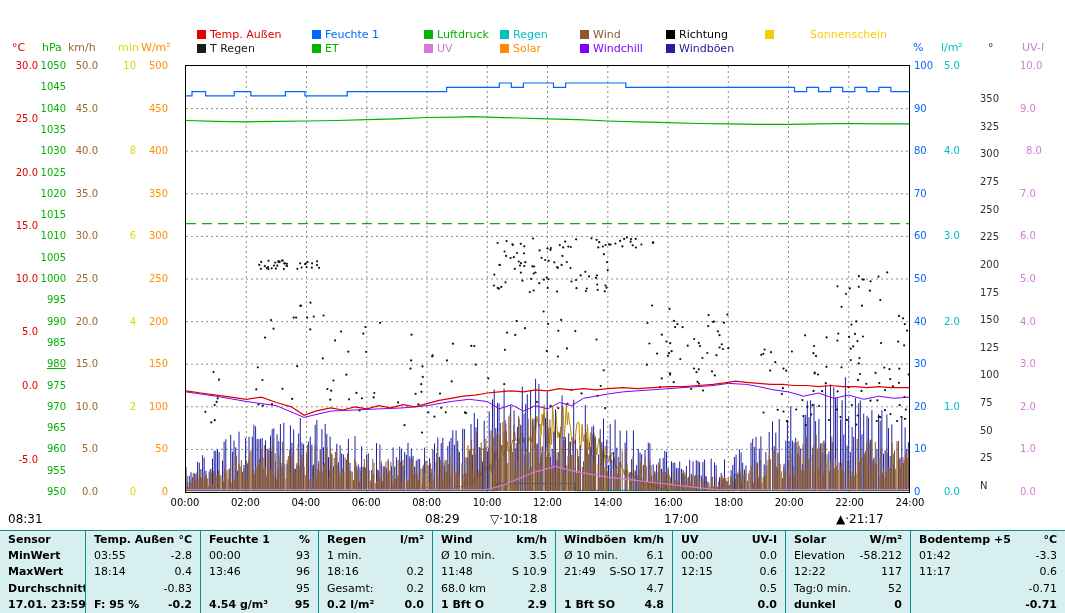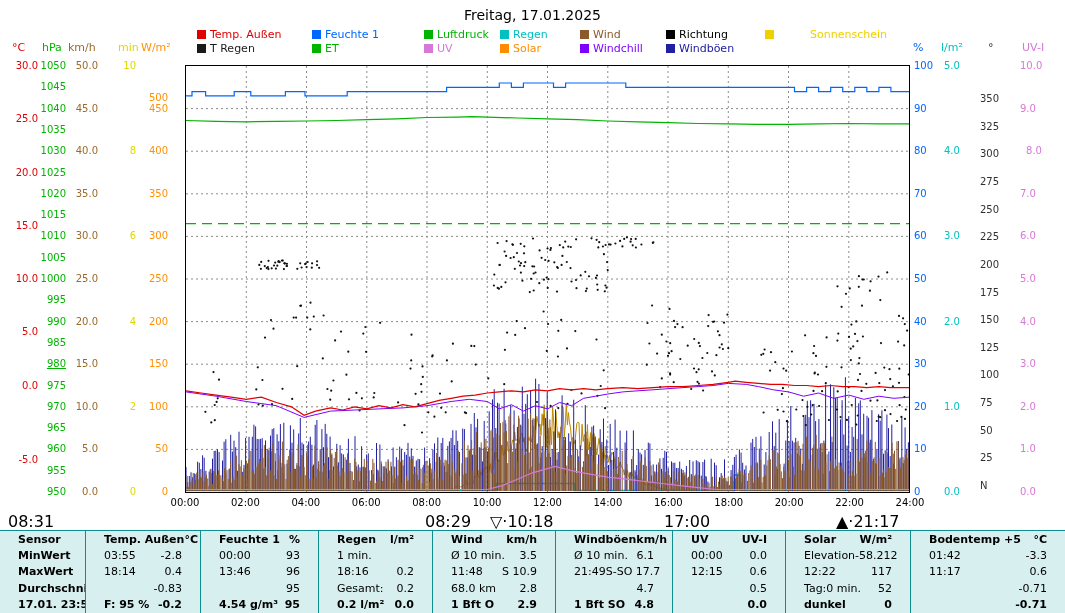--- a/index.html
+++ b/index.html
@@ -8,37 +8,36 @@
   .title{position:absolute;top:7px;left:0;width:100%;text-align:center;
     font-size:14px;color:#000;}
   .legend-item{position:absolute;display:flex;align-items:center;gap:4px;
     font-size:11px;line-height:11px;white-space:nowrap;}
   .legend-box{width:9px;height:9px;display:inline-block;flex:0 0 9px;}
   .axis-header{position:absolute;top:42px;font-size:11px;line-height:11px;white-space:nowrap;}
   .tick{position:absolute;font-size:10px;line-height:11px;white-space:nowrap;}
   .plot{position:absolute;left:185px;top:65px;width:725px;height:428px;
     border:1px solid #000;box-sizing:border-box;background:#fff;}
   .xtick{position:absolute;top:497px;width:44px;text-align:center;font-size:10px;}
-  .marker{position:absolute;top:512px;font-size:16px;white-space:nowrap;}
+  .marker{position:absolute;top:512px;font-size:12px;white-space:nowrap;}
   .stats{position:absolute;left:0;top:530px;width:1065px;height:83px;
     background:#d8efef;border-top:1px solid #0e8f8f;display:grid;
     grid-template-columns:85px 115px 118px 114px 123px 117px 113px 125px 155px;
     grid-auto-rows:16.4px;font-size:11px;line-height:15px;box-sizing:border-box;}
   .cell{display:flex;justify-content:space-between;align-items:center;
-    padding:0 18px;border-left:1px solid #0e8f8f;box-sizing:border-box;
+    padding:0 8px;border-left:1px solid #0e8f8f;box-sizing:border-box;
     white-space:nowrap;overflow:hidden;}
   .cell.first{border-left:none;font-weight:bold;}
   .hdr{font-weight:bold;}
   .bold{font-weight:bold;}
 </style>
 </head>
 <body>
 
 <div class="screen">
-  <div class="title">Freitag, 17.01.2025</div>
   <div id="legend">
       <div class="legend-item" style="left: 197px; top: 29px;">
         <span class="legend-box" style="background: rgb(224, 0, 0);"></span>
         <span style="color: rgb(224, 0, 0);">Temp. Außen</span>
       </div>
       <div class="legend-item" style="left: 312px; top: 29px;">
         <span class="legend-box" style="background: rgb(0, 102, 255);"></span>
         <span style="color: rgb(0, 102, 255);">Feuchte 1</span>
       </div>
       <div class="legend-item" style="left: 424px; top: 29px;">
@@ -137,21 +136,21 @@
       <div class="tick" style="left: 70px; width: 28px; text-align: right; top: 358.2px; color: rgb(154, 106, 42);">15.0</div>
       <div class="tick" style="left: 70px; width: 28px; text-align: right; top: 400.8px; color: rgb(154, 106, 42);">10.0</div>
       <div class="tick" style="left: 70px; width: 28px; text-align: right; top: 443.4px; color: rgb(154, 106, 42);">5.0</div>
       <div class="tick" style="left: 70px; width: 28px; text-align: right; top: 486px; color: rgb(154, 106, 42);">0.0</div>
       <div class="tick" style="left: 112px; width: 24px; text-align: right; top: 60px; color: rgb(224, 216, 0);">10</div>
       <div class="tick" style="left: 112px; width: 24px; text-align: right; top: 145.2px; color: rgb(224, 216, 0);">8</div>
       <div class="tick" style="left: 112px; width: 24px; text-align: right; top: 230.4px; color: rgb(224, 216, 0);">6</div>
       <div class="tick" style="left: 112px; width: 24px; text-align: right; top: 315.6px; color: rgb(224, 216, 0);">4</div>
       <div class="tick" style="left: 112px; width: 24px; text-align: right; top: 400.8px; color: rgb(224, 216, 0);">2</div>
       <div class="tick" style="left: 112px; width: 24px; text-align: right; top: 486px; color: rgb(224, 216, 0);">0</div>
-      <div class="tick" style="left: 142px; width: 26px; text-align: right; top: 60px; color: rgb(255, 144, 0); margin-top: 32px;">500</div>
+      <div class="tick" style="left: 142px; width: 26px; text-align: right; top: 60px; color: rgb(255, 144, 0);">500</div>
       <div class="tick" style="left: 142px; width: 26px; text-align: right; top: 102.6px; color: rgb(255, 144, 0);">450</div>
       <div class="tick" style="left: 142px; width: 26px; text-align: right; top: 145.2px; color: rgb(255, 144, 0);">400</div>
       <div class="tick" style="left: 142px; width: 26px; text-align: right; top: 187.8px; color: rgb(255, 144, 0);">350</div>
       <div class="tick" style="left: 142px; width: 26px; text-align: right; top: 230.4px; color: rgb(255, 144, 0);">300</div>
       <div class="tick" style="left: 142px; width: 26px; text-align: right; top: 273px; color: rgb(255, 144, 0);">250</div>
       <div class="tick" style="left: 142px; width: 26px; text-align: right; top: 315.6px; color: rgb(255, 144, 0);">200</div>
       <div class="tick" style="left: 142px; width: 26px; text-align: right; top: 358.2px; color: rgb(255, 144, 0);">150</div>
       <div class="tick" style="left: 142px; width: 26px; text-align: right; top: 400.8px; color: rgb(255, 144, 0);">100</div>
       <div class="tick" style="left: 142px; width: 26px; text-align: right; top: 443.4px; color: rgb(255, 144, 0);">50</div>
       <div class="tick" style="left: 142px; width: 26px; text-align: right; top: 486px; color: rgb(255, 144, 0);">0</div>

